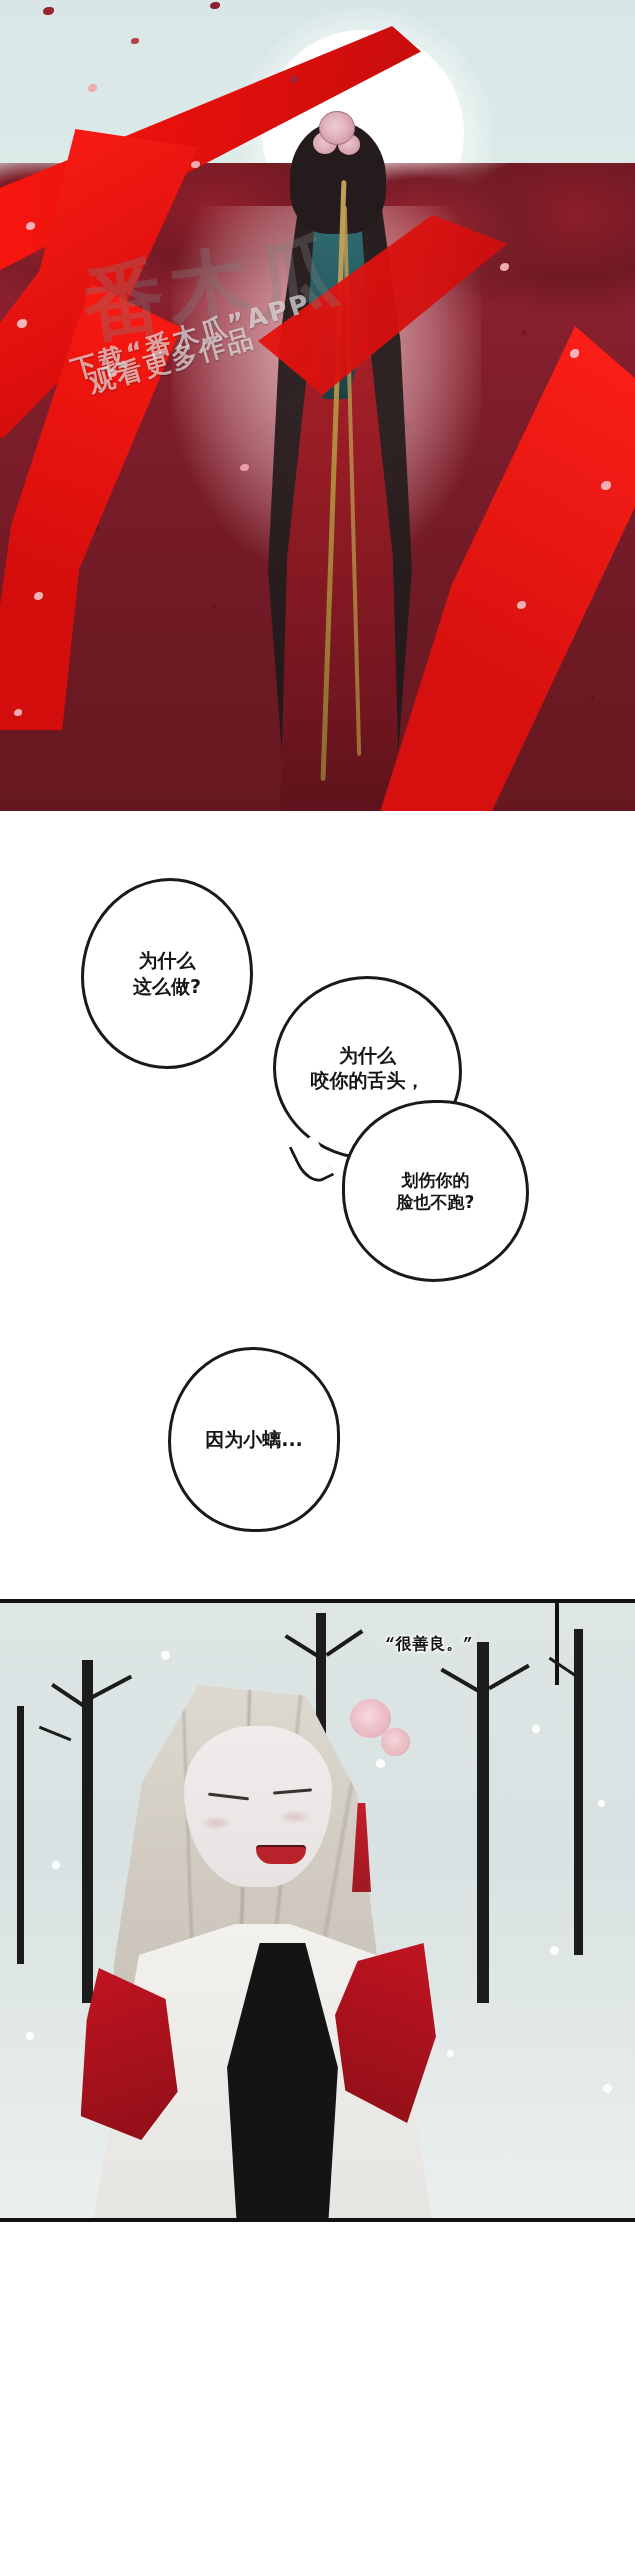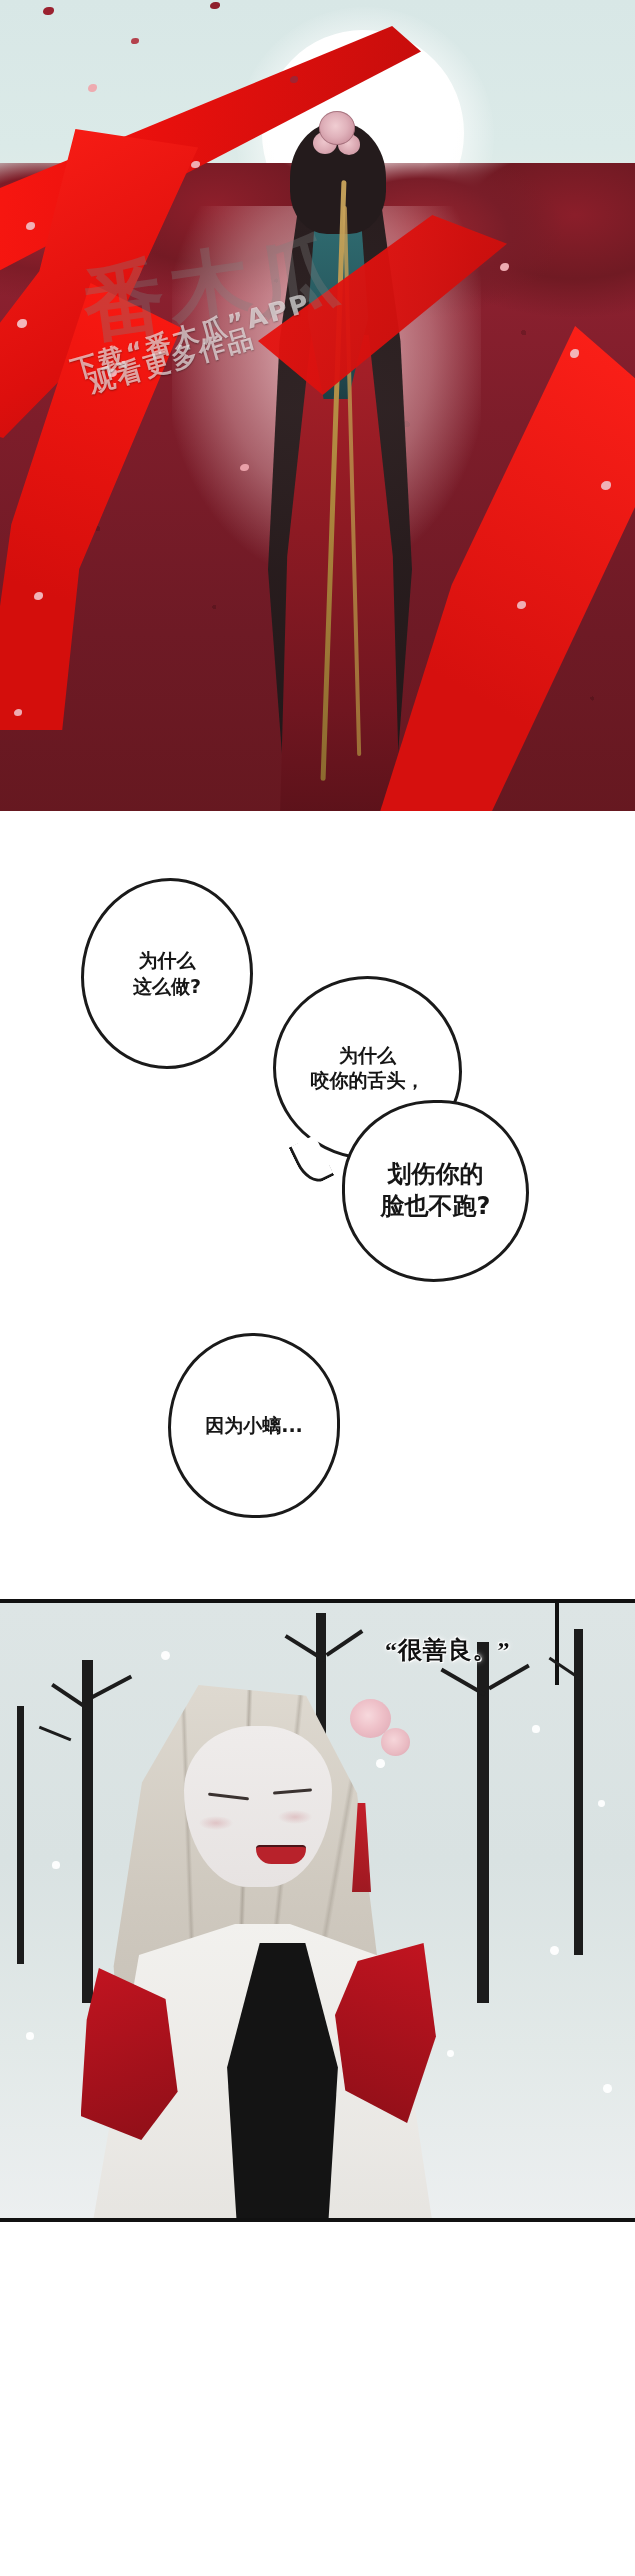--- a/index.html
+++ b/index.html
@@ -186,22 +186,22 @@
     display:flex; align-items:center; justify-content:center;
     text-align:center;
     color:#161616;
     font-weight:700;
     line-height:1.32;
     font-family:"DejaVu Sans","Liberation Sans",sans-serif;
     white-space:pre-line;
   }
   .b1 { left:81px;  top:67px;  width:172px; height:191px; border-radius:52% 48% 50% 50%/52% 50% 50% 48%; font-size:19px; }
   .b2 { left:273px; top:165px; width:189px; height:184px; border-radius:50% 50% 48% 52%/50% 52% 48% 50%; font-size:19px; }
-  .b3 { left:342px; top:289px; width:187px; height:182px; border-radius:50% 48% 52% 50%/48% 52% 50% 50%; font-size:24px; }
-  .b4 { left:168px; top:522px; width:172px; height:185px; border-radius:50% 52% 48% 50%/52% 48% 50% 50%; font-size:19px;text-align:center; }
+  .b3 { left:342px; top:289px; width:187px; height:182px; border-radius:50% 48% 52% 50%/48% 52% 50% 50%; font-size:17px; }
+  .b4 { left:168px; top:536px; width:172px; height:185px; border-radius:50% 52% 48% 50%/52% 48% 50% 50%; font-size:19px;text-align:center; }
   .tail {
     position:absolute;
     border-left:3.4px solid #1a1a1a;
     border-bottom:3.4px solid #1a1a1a;
     background:#fff;
   }
   .tail2 { left:297px; top:328px; width:29px; height:45px; transform: rotate(-26deg); border-radius:0 0 0 60%; }
 
   
   .panel3 {
@@ -209,23 +209,23 @@
     background: linear-gradient(180deg,#dde5e5 0%, #d9e2e2 42%, #e2e9e8 72%, #eceff0 100%);
     border-top:4.3px solid #111;
     border-bottom:4.3px solid #111;
     overflow:hidden;
   }
   .p3-divider { position:absolute; right:76px; top:0; width:4.3px; height:82px; background:#111; }
   .tree { position:absolute; background:#1c1c1c; }
   .snowdot { position:absolute; border-radius:50%; background:#ffffff; opacity:.92; }
   .p3-quote {
     position:absolute; left:385px; top:31px;
-    font-size:24px; font-weight:700; color:#111;
+    font-size:16px; font-weight:700; color:#111;
     letter-spacing:0.9px;
-    font-family:Liberation Serif, serif;
+    font-family:Liberation Mono, monospace;
     text-shadow: 0 0 3.4px #fff, 0 0 6.9px #fff, 0.9px 0.9px 0 #fff, -0.9px -0.9px 0 #fff;
   }
   .girl { position:absolute; left:79px; top:82px; width:369px; height:550px; }
   .g-hair {
     position:absolute; left:29px; top:0; width:283px; height:541px;
     background: linear-gradient(180deg,#ded9d0 0%, #cfc9bf 38%, #c6c0b6 70%, #bdb7ad 100%);
     clip-path: polygon(32% 0%, 70% 2%, 88% 20%, 96% 54%, 92% 100%, 8% 100%, 2% 52%, 12% 18%);
   }
   .g-hair-strands {
     position:absolute; left:29px; top:0; width:283px; height:541px;

